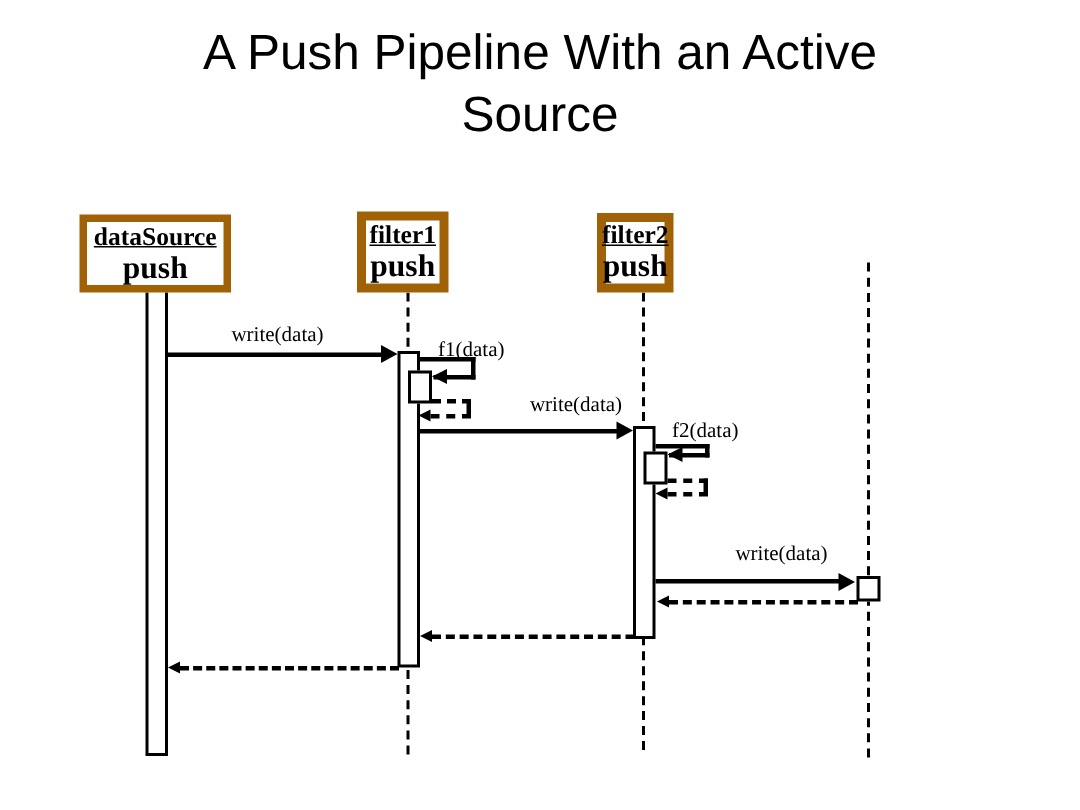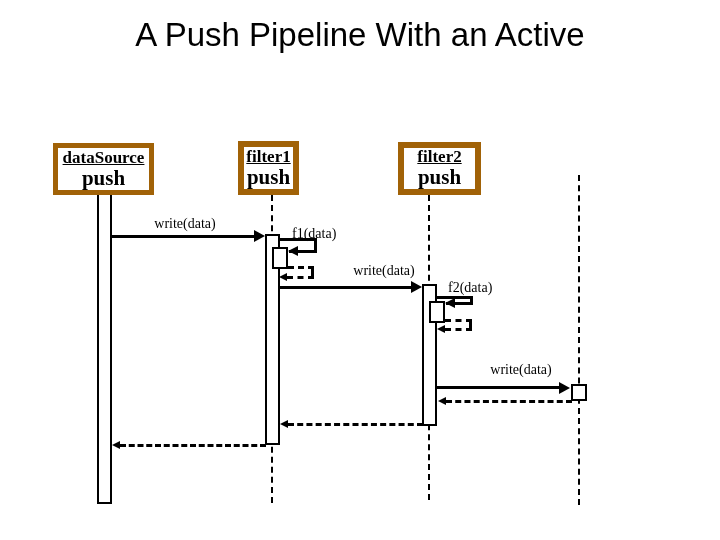--- a/index.html
+++ b/index.html
@@ -38,35 +38,36 @@
   .mlabel { position:absolute; font-size:14px; white-space:nowrap; z-index:7; }
   .center { text-align:center; }
 </style>
 </head>
 <body>
 
 <div class="slide">
 
   <div class="title">
     <div>A Push Pipeline With an Active</div>
+    <div>Source</div>
   </div>
 
   <div class="lifeline" style="left:271px; top:195px; height:308px;"></div>
   <div class="lifeline" style="left:428px; top:195px; height:305px;"></div>
   <div class="lifeline" style="left:578px; top:175px; height:330px;"></div>
 
   <div class="box thick" style="left:53px; top:143px; width:101px; height:52px;">
     <div class="pname">dataSource</div>
     <div class="pop">push</div>
   </div>
   <div class="box" style="left:238px; top:141px; width:61px; height:54px;">
     <div class="pname">filter1</div>
     <div class="pop">push</div>
   </div>
-  <div class="box" style="left:398px; top:142px; width:83px; height:53px;">
+  <div class="box" style="left:398px; top:142px; width:51px; height:53px;">
     <div class="pname">filter2</div>
     <div class="pop">push</div>
   </div>
 
   <div class="act" style="left:97px;  top:192px; width:15px; height:312px;"></div>
   <div class="act" style="left:265px; top:234px; width:15px; height:211px;"></div>
   <div class="act" style="left:422px; top:284px; width:15px; height:142px;"></div>
   <div class="act" style="left:571px; top:384px; width:16px; height:17px;"></div>
   <div class="act nested" style="left:272px; top:247px; width:16px; height:22px;"></div>
   <div class="act nested" style="left:429px; top:301px; width:16px; height:22px;"></div>

